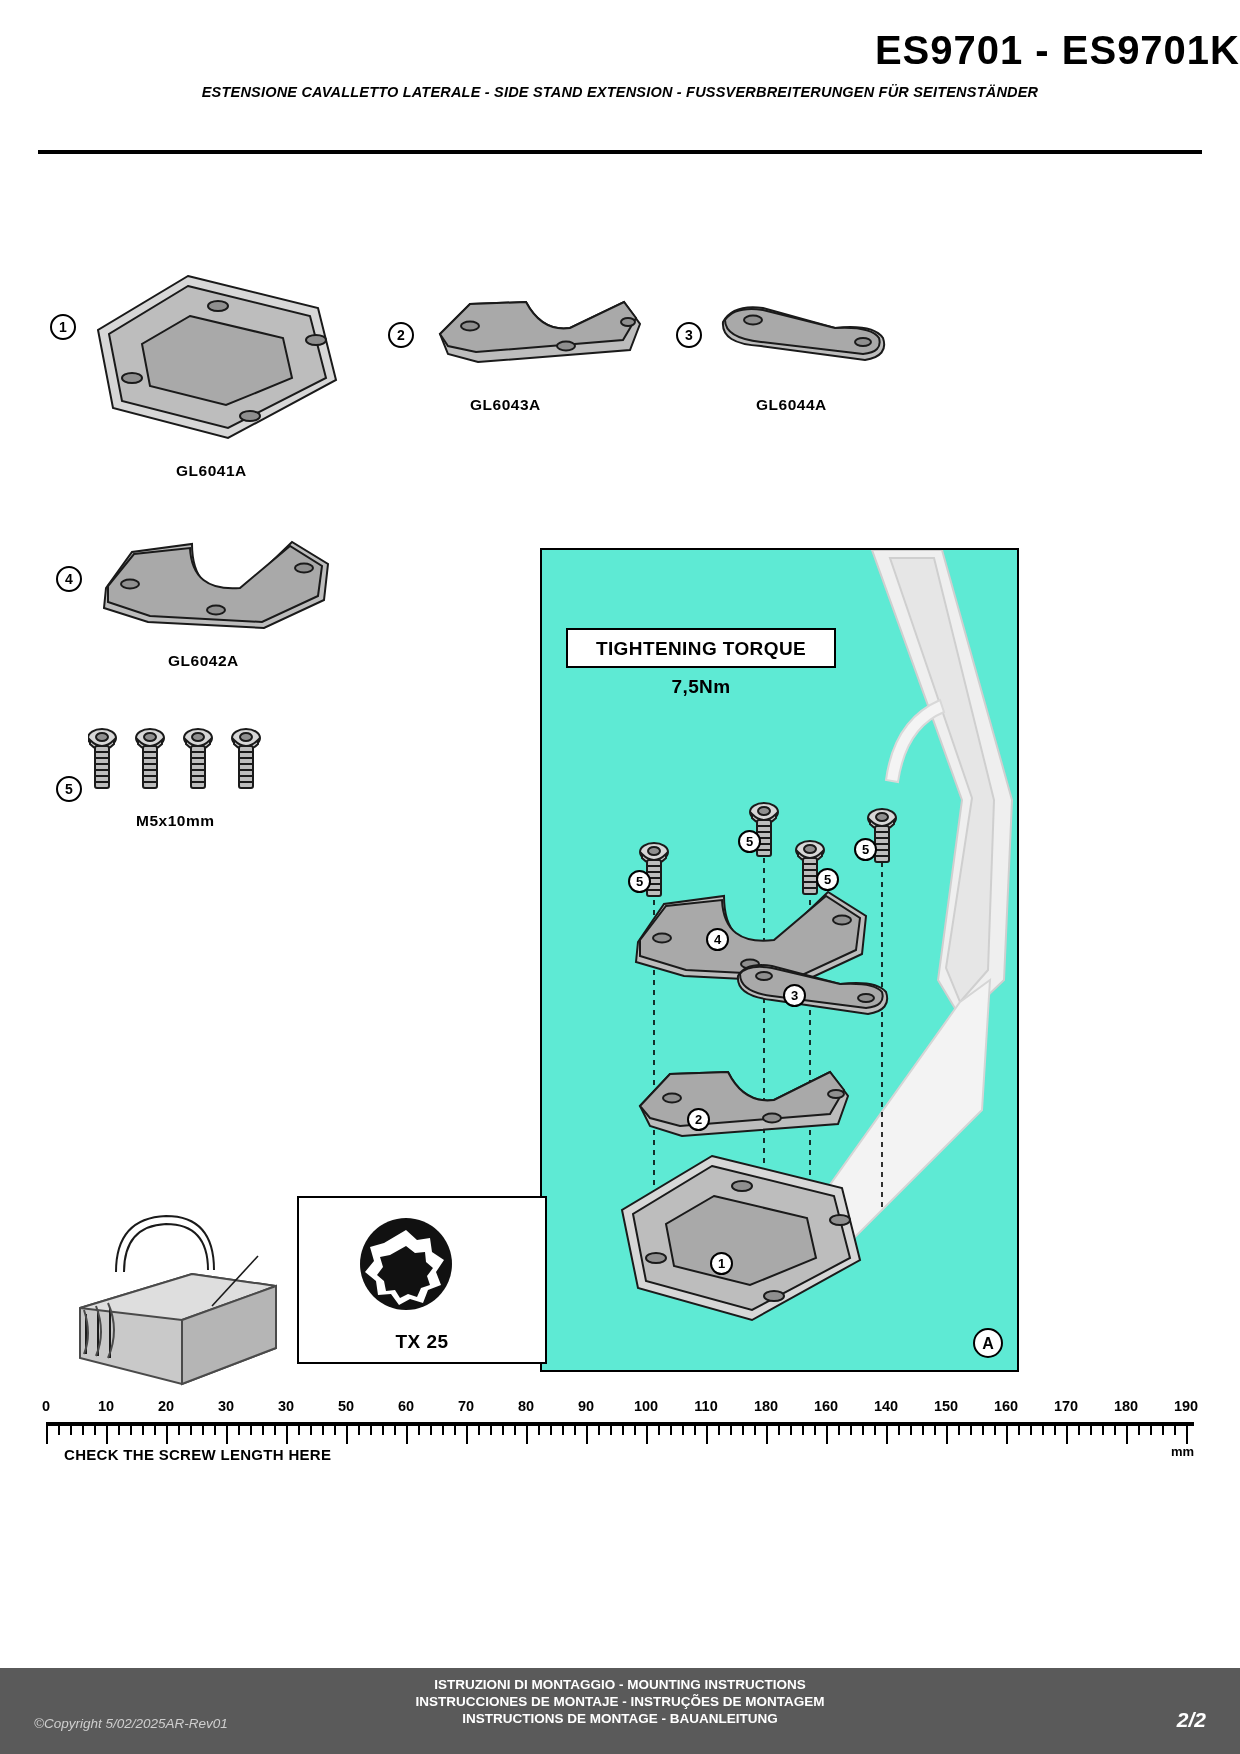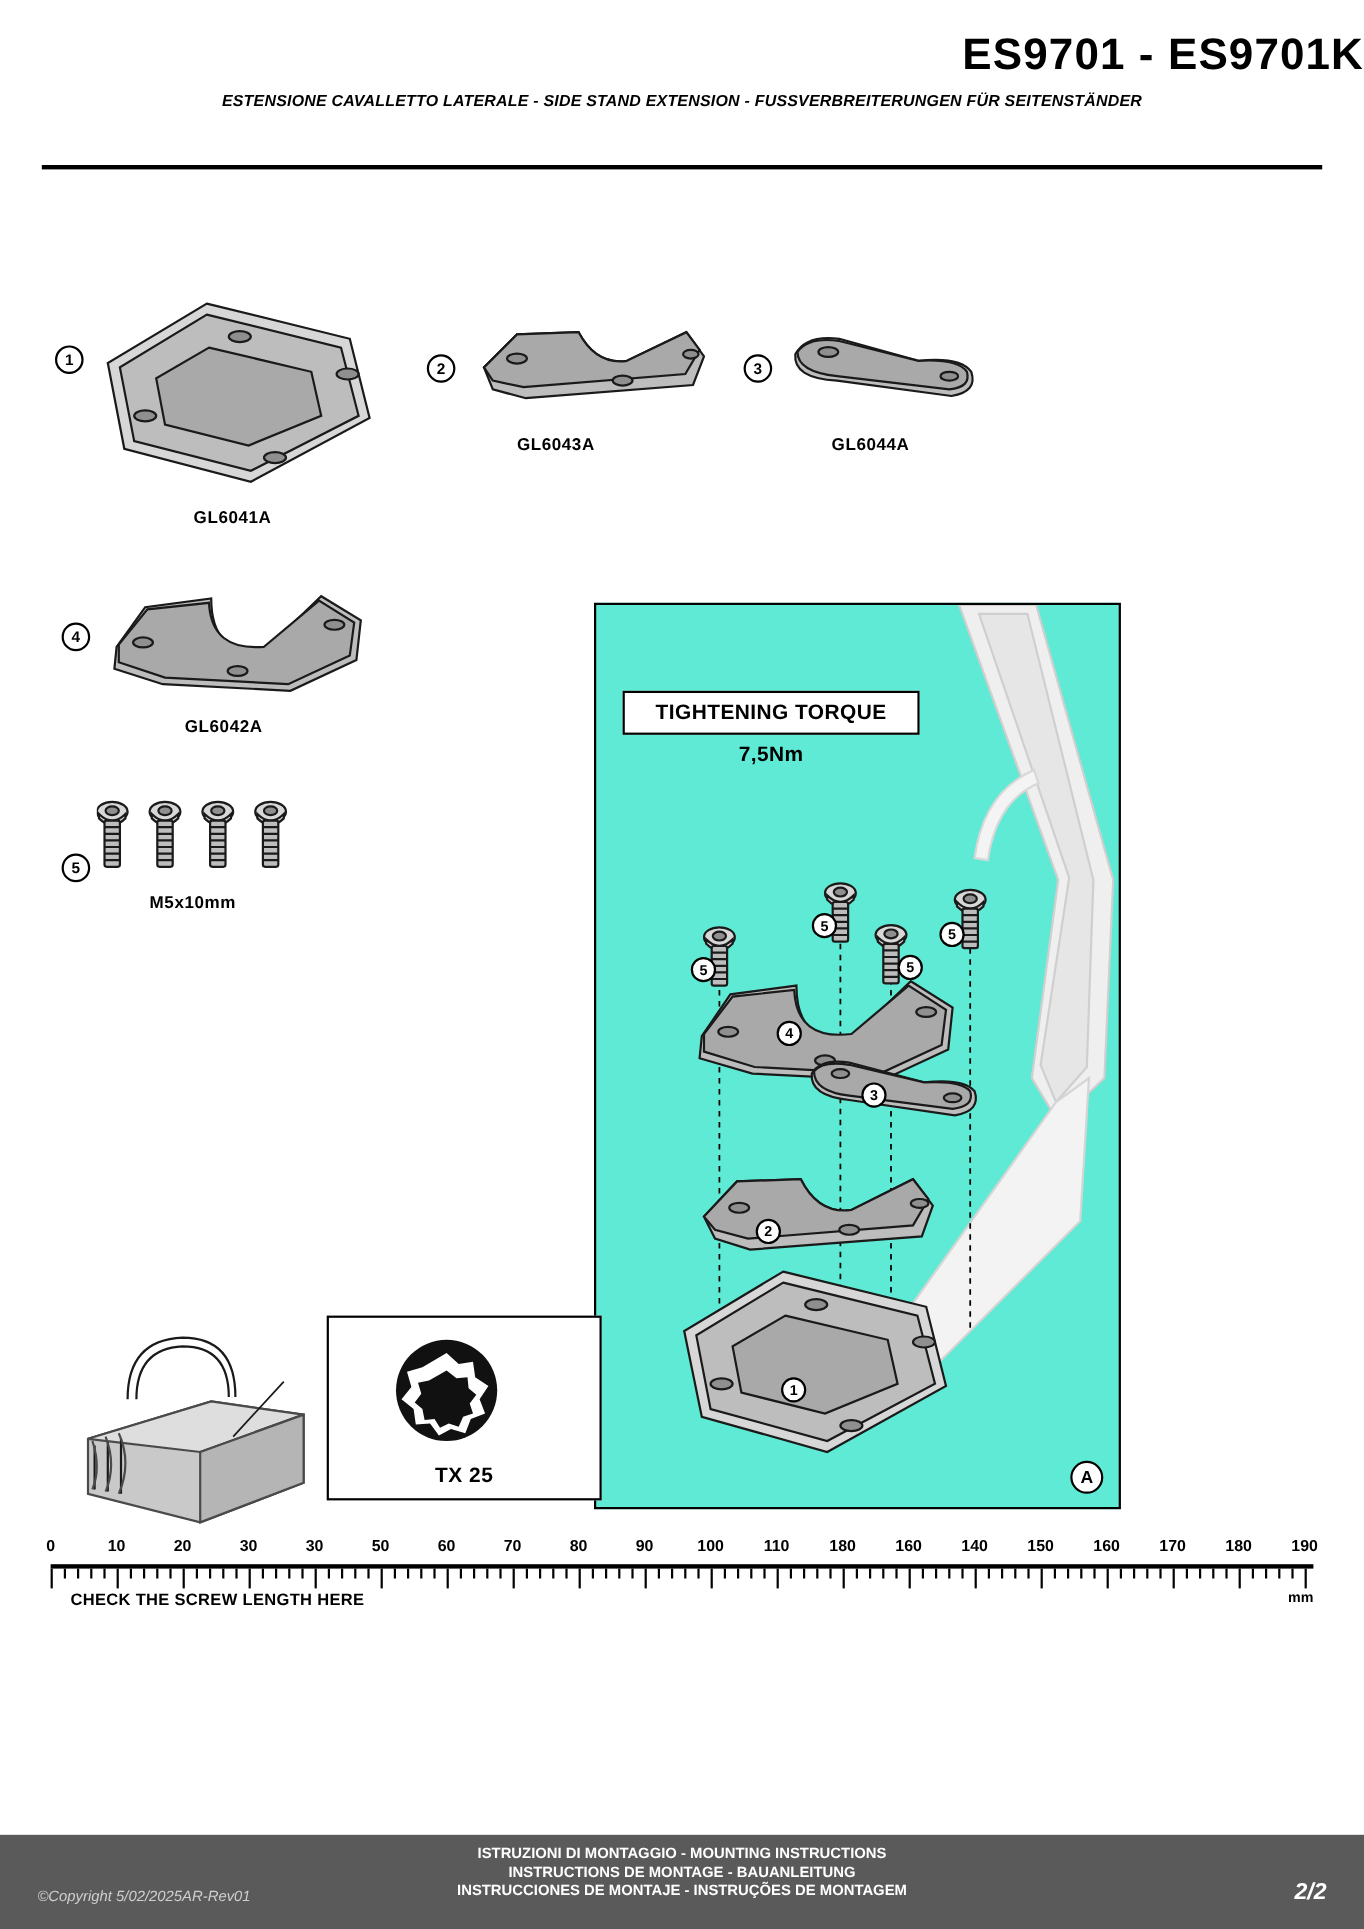--- a/index.html
+++ b/index.html
@@ -559,20 +559,20 @@
         <div class="tick minor" style="left: 1128px;"></div>
         <div class="tick major" style="left: 1140px;"></div>
       </div>
     <div class="check-screw">CHECK THE SCREW LENGTH HERE</div>
     <div class="mm">mm</div>
   </div>
 
   <div class="footer-bar">
     <div class="footer-center">
       <div>ISTRUZIONI DI MONTAGGIO  -  MOUNTING INSTRUCTIONS</div>
+      <div>INSTRUCCIONES DE MONTAJE - INSTRUÇÕES DE MONTAGEM</div>
       <div>INSTRUCTIONS DE MONTAGE - BAUANLEITUNG</div>
-      <div>INSTRUCCIONES DE MONTAJE - INSTRUÇÕES DE MONTAGEM</div>
     </div>
     <div class="footer-copy">©Copyright 5/02/2025AR-Rev01</div>
     <div class="footer-page">2/2</div>
   </div>
 
 </div>
 
 </body></html>

